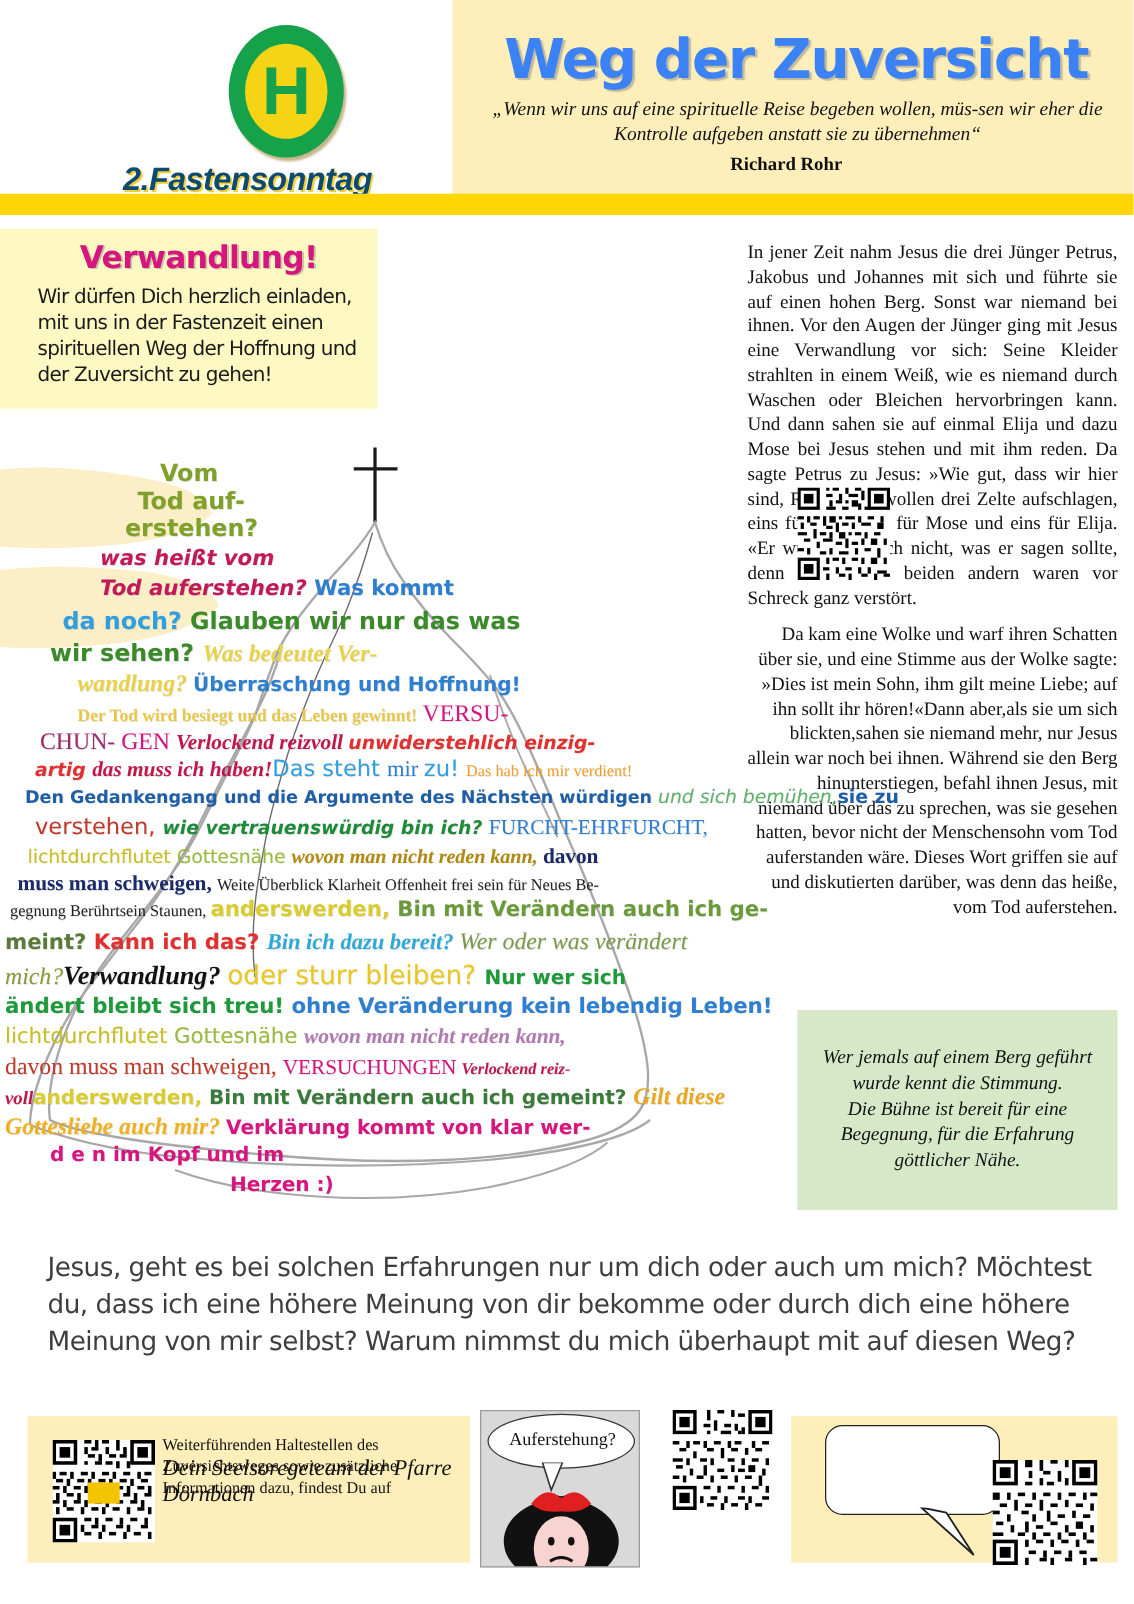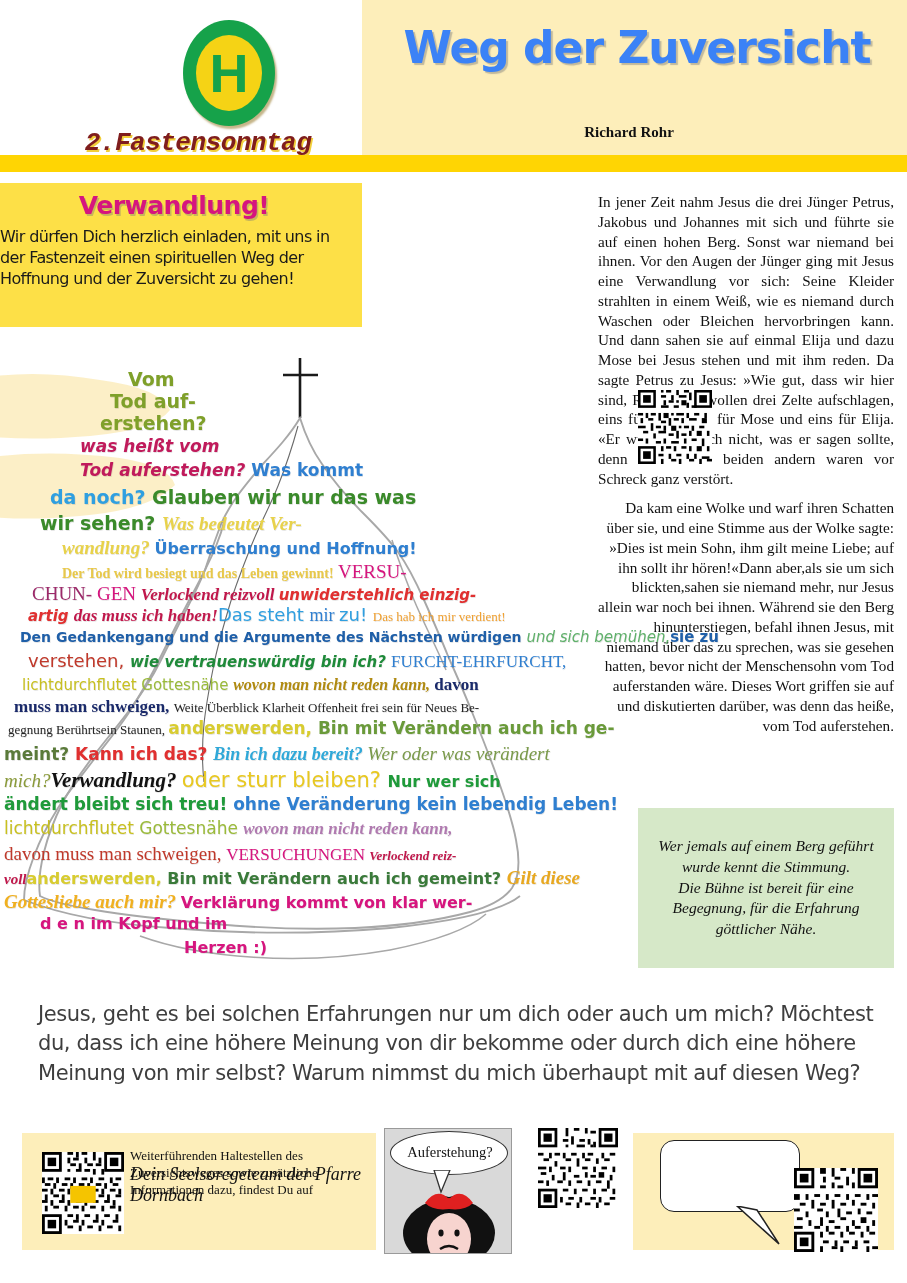--- a/index.html
+++ b/index.html
@@ -42,23 +42,23 @@
   .logo-h {
     position: absolute; left: 0; top: 0; width: 92px; height: 106px;
     display: flex; align-items: center; justify-content: center;
     font-family: "Liberation Sans", sans-serif;
     font-weight: bold; font-size: 54px; color: #16a24a;
     line-height: 1;
   }
   .fastensonntag {
     position: absolute; left: 38px; top: 128px; width: 320px;
     text-align: center;
-    font-family: Liberation Mono, monospace;
+    font-family: Liberation Sans, sans-serif;
     font-weight: bold; font-style: italic;
-    font-size: 26px; color: #7f1d1d;
+    font-size: 26px; color: #0c4a6e;
     letter-spacing: -0.5px;
     text-shadow: 1.5px 1.5px 0 #f2cf3a;
   }
   .title-main {
     position: absolute; left: 382px; top: 22px; width: 510px;
     text-align: center;
     font-family: "DejaVu Sans", sans-serif;
     font-weight: bold; font-size: 44px; color: #3b82f6;
     letter-spacing: -1px;
     text-shadow: 2px 2px 1px rgba(120,120,120,.45);
@@ -83,23 +83,23 @@
     font-weight: bold; font-size: 21px; color: #111;
     letter-spacing: -0.3px;
   }
   .yellow-bar {
     position: absolute; left: 0; top: 155px; width: 907px; height: 17px;
     background: #ffd503;
   }
 
   
   .pink-box {
-    position: absolute; left: 0; top: 183px; width: 362px; height: 144px;
-    background: #fde047;
-    padding: 8px 14px 8px 0;
+    position: absolute; left: 0; top: 183px; width: 302px; height: 144px;
+    background: #fef9c3;
+    padding: 8px 14px 8px 30px;
   }
   .pink-title {
     text-align: center;
     font-family: "DejaVu Sans", sans-serif;
     font-weight: bold; font-size: 25px; color: #d6157e;
     text-shadow: 1.5px 1.5px 0 rgba(120,120,120,.4);
     margin-bottom: 6px;
     letter-spacing: -0.5px;
   }
   .pink-body {
@@ -224,20 +224,21 @@
 
   <div class="logo-wrap">
     <div class="logo-outer"></div>
     <div class="logo-inner"></div>
     <div class="logo-h">H</div>
   </div>
 
   <div class="fastensonntag">2.Fastensonntag</div>
 
   <div class="title-main">Weg der Zuversicht</div>
+  <div class="title-quote">„Wenn wir uns auf eine spirituelle Reise begeben wollen, müs-sen wir eher die Kontrolle aufgeben anstatt sie zu übernehmen“</div>
   <div class="title-author">Richard Rohr</div>
 
   <div class="yellow-bar"></div>
 
   <div class="pink-box">
     <div class="pink-title">Verwandlung!</div>
     <div class="pink-body">Wir dürfen Dich herzlich einladen, mit uns in der Fastenzeit einen spirituellen Weg der Hoffnung und der Zuversicht zu gehen!</div>
   </div>
 
   <div class="scripture">

